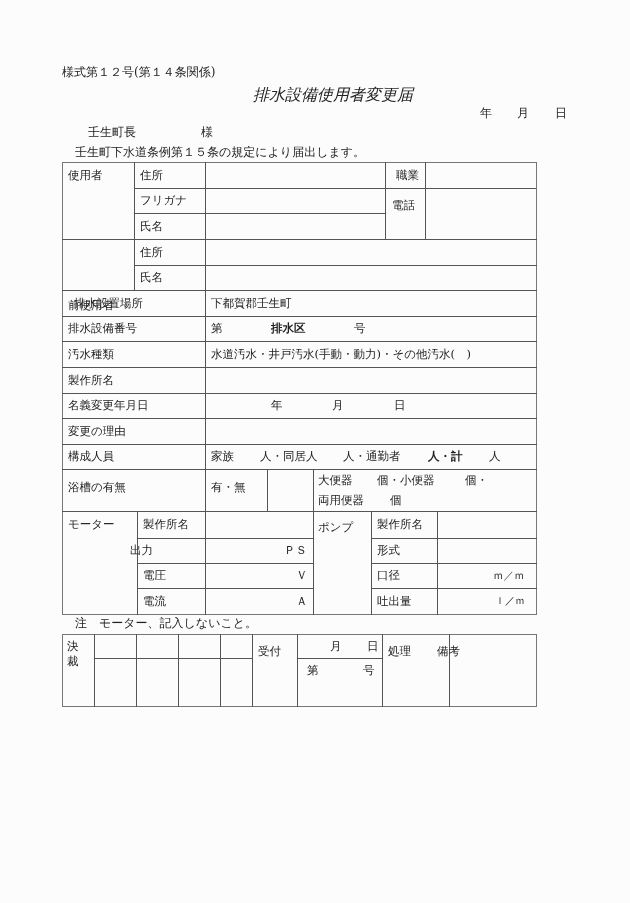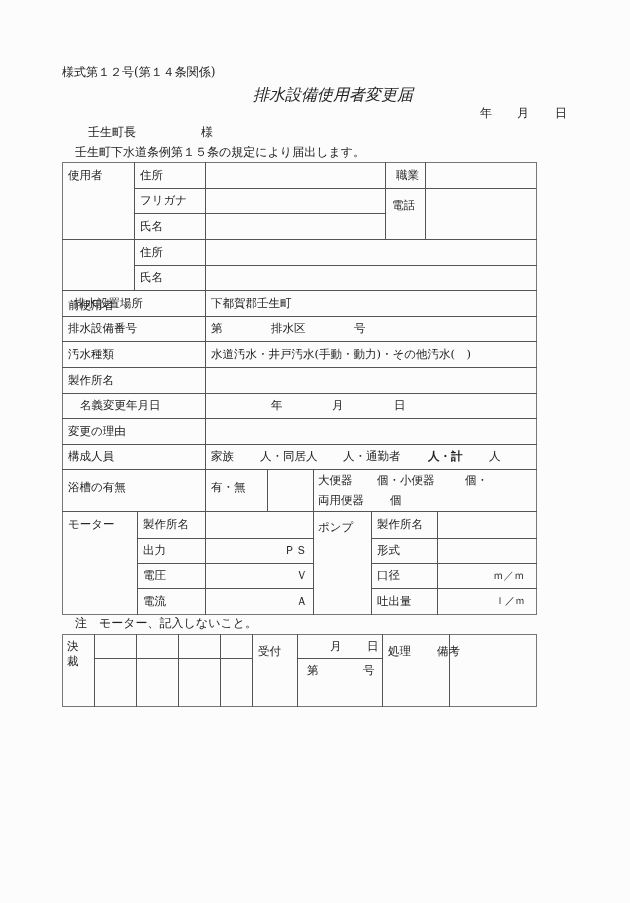--- a/index.html
+++ b/index.html
@@ -75,30 +75,30 @@
   <div class="txt" style="left:140px;top:247px;">住所</div>
   <div class="txt" style="left:140px;top:272px;">氏名</div>
   <div class="txt" style="left:210px;top:247px;"></div>
   <div class="txt" style="left:210px;top:272px;"></div>
 
   <div class="txt" style="left:74px;top:298px;">排水設置場所</div>
   <div class="txt" style="left:211px;top:298px;">下都賀郡壬生町</div>
 
   <div class="txt" style="left:68px;top:323px;">排水設備番号</div>
   <div class="txt" style="left:211px;top:323px;">第</div>
-  <div class="txt" style="left:271px;top:323px;">排水区</div>
+  <div class="txt" style="left:271px;top:323px;font-weight:bold;">排水区</div>
   <div class="txt" style="left:354px;top:323px;">号</div>
 
   <div class="txt" style="left:68px;top:349px;">汚水種類</div>
   <div class="txt" style="left:211px;top:349px;">水道汚水・井戸汚水(手動・動力)・その他汚水(　)</div>
 
   <div class="txt" style="left:68px;top:375px;">製作所名</div>
   <div class="txt" style="left:211px;top:375px;"></div>
 
-  <div class="txt" style="left:80px;top:400px;text-align:center;">名義変更年月日</div>
+  <div class="txt" style="left:68px;top:400px;text-align:center;">名義変更年月日</div>
   <div class="txt" style="left:271px;top:400px;">年</div>
   <div class="txt" style="left:332px;top:400px;">月</div>
   <div class="txt" style="left:394px;top:400px;">日</div>
 
   <div class="txt" style="left:68px;top:426px;">変更の理由</div>
   <div class="txt" style="left:211px;top:426px;"></div>
 
   <div class="txt" style="left:68px;top:451px;">構成人員</div>
   <div class="txt" style="left:211px;top:451px;">家族</div>
   <div class="txt" style="left:260px;top:451px;">人・同居人</div>
@@ -109,21 +109,21 @@
   <div class="txt" style="left:68px;top:482px;">浴槽の有無</div>
   <div class="txt" style="left:211px;top:482px;">有・無</div>
   <div class="txt" style="left:318px;top:475px;">大便器</div>
   <div class="txt" style="left:377px;top:475px;">個・小便器</div>
   <div class="txt" style="left:465px;top:475px;">個・</div>
   <div class="txt" style="left:318px;top:495px;">両用便器</div>
   <div class="txt" style="left:390px;top:495px;">個</div>
 
   <div class="txt" style="left:68px;top:519px;">モーター</div>
   <div class="txt" style="left:143px;top:519px;">製作所名</div>
-  <div class="txt" style="left:143px;top:545px;">出力</div>
+  <div class="txt" style="left:130px;top:545px;">出力</div>
   <div class="txt" style="left:143px;top:570px;">電圧</div>
   <div class="txt" style="left:143px;top:596px;">電流</div>
   <div class="txt" style="left:284px;top:545px;">ＰＳ</div>
   <div class="txt" style="left:296px;top:570px;">Ｖ</div>
   <div class="txt" style="left:296px;top:596px;">Ａ</div>
 
   <div class="txt" style="left:318px;top:522px;">ポンプ</div>
   <div class="txt" style="left:377px;top:519px;">製作所名</div>
   <div class="txt" style="left:377px;top:545px;">形式</div>
   <div class="txt" style="left:377px;top:570px;">口径</div>

